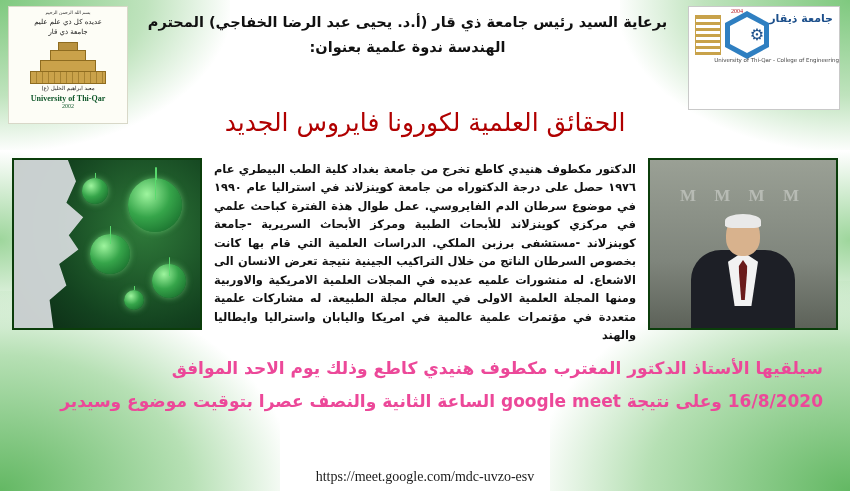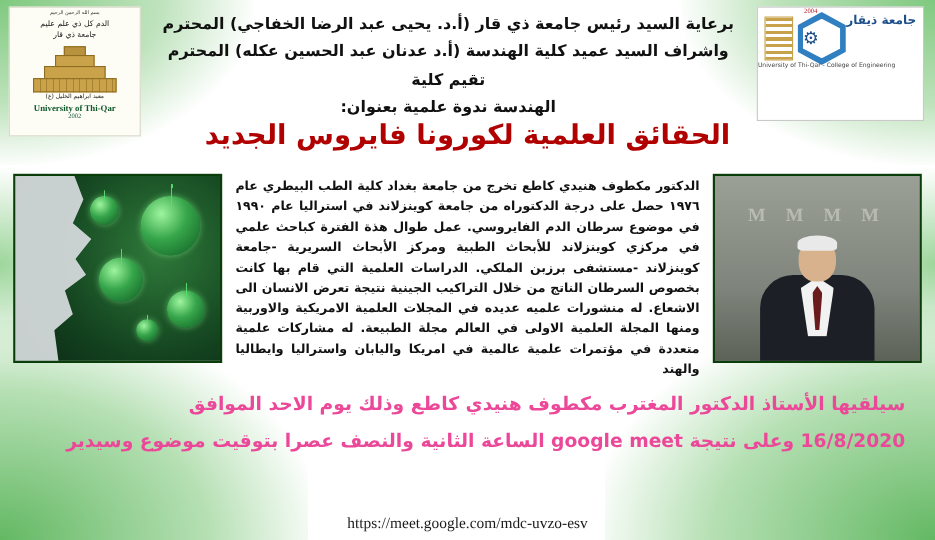--- a/index.html
+++ b/index.html
@@ -118,21 +118,21 @@
   }
 
   
   .logo-right {
     position: absolute;
     right: 10px; top: 6px;
     width: 152px; height: 104px;
     background: #ffffff;
     border: 1px solid #c9c9c9;
     box-sizing: border-box;
-    text-align: left;
+    text-align: right;
     overflow: hidden;
   }
   .logo-right .top-band {
     height: 58px;
     background: #ffffff;
     position: relative;
   }
   .logo-right .uni-name {
     position: absolute;
     right: 6px; top: 5px;
@@ -201,21 +201,21 @@
     line-height: 1.75;
     direction: rtl;
   }
   
   .main-title {
     position: absolute;
     left: 0; right: 0; top: 108px;
     text-align: center;
     color: #b00000;
     font-size: 25px;
-    font-weight: bold;
+    font-weight: normal;
     direction: rtl;
   }
 
   
   .middle {
     position: absolute;
     left: 12px; right: 12px; top: 158px;
     height: 178px;
     display: flex;
     flex-direction: row;
@@ -375,21 +375,21 @@
 
   <div class="corner corner-tl"></div>
   <div class="corner corner-tr"></div>
   <div class="corner corner-ml"></div>
   <div class="corner corner-mr"></div>
   <div class="corner corner-bl"></div>
   <div class="corner corner-br"></div>
 
   <div class="logo-left">
     <div class="basmala">بسم الله الرحمن الرحيم</div>
-    <div class="uni-ar">الدم كل ذي علم عليم</div>
+    <div class="uni-ar">عديده كل ذي علم عليم</div>
     <div class="uni-ar">جامعة ذي قار</div>
     <div class="ziggurat">
       <div class="zig-layer zig4"></div>
       <div class="zig-layer zig3"></div>
       <div class="zig-layer zig2"></div>
       <div class="zig-layer zig1"></div>
       <div class="zig-stripes"></div>
     </div>
     <div class="caption-ar">معبد ابراهيم الخليل (ع)</div>
     <div class="caption-en">University of Thi-Qar</div>
@@ -405,21 +405,20 @@
           <div class="hex-inner">⚙</div>
         </div>
         <div class="hex-year">2004</div>
       </div>
       <div class="sub-en" style="position:absolute;left:0;right:0;bottom:2px;">University of Thi-Qar - College of Engineering</div>
     </div>
   </div>
 
   <div class="header-text">
     <div>برعاية السيد رئيس جامعة ذي قار (أ.د. يحيى عبد الرضا الخفاجي) المحترم</div>
-    <div>واشراف السيد عميد كلية الهندسة (أ.د عدنان عبد الحسين عكله) المحترم تقيم كلية</div>
     <div>الهندسة ندوة علمية بعنوان:</div>
   </div>
 
   <div class="main-title">الحقائق العلمية لكورونا فايروس الجديد</div>
 
   <div class="middle">
 
     <div class="photo-box">
       <div class="photo-wall"></div>
       <div class="photo-letters">M M M M</div>

